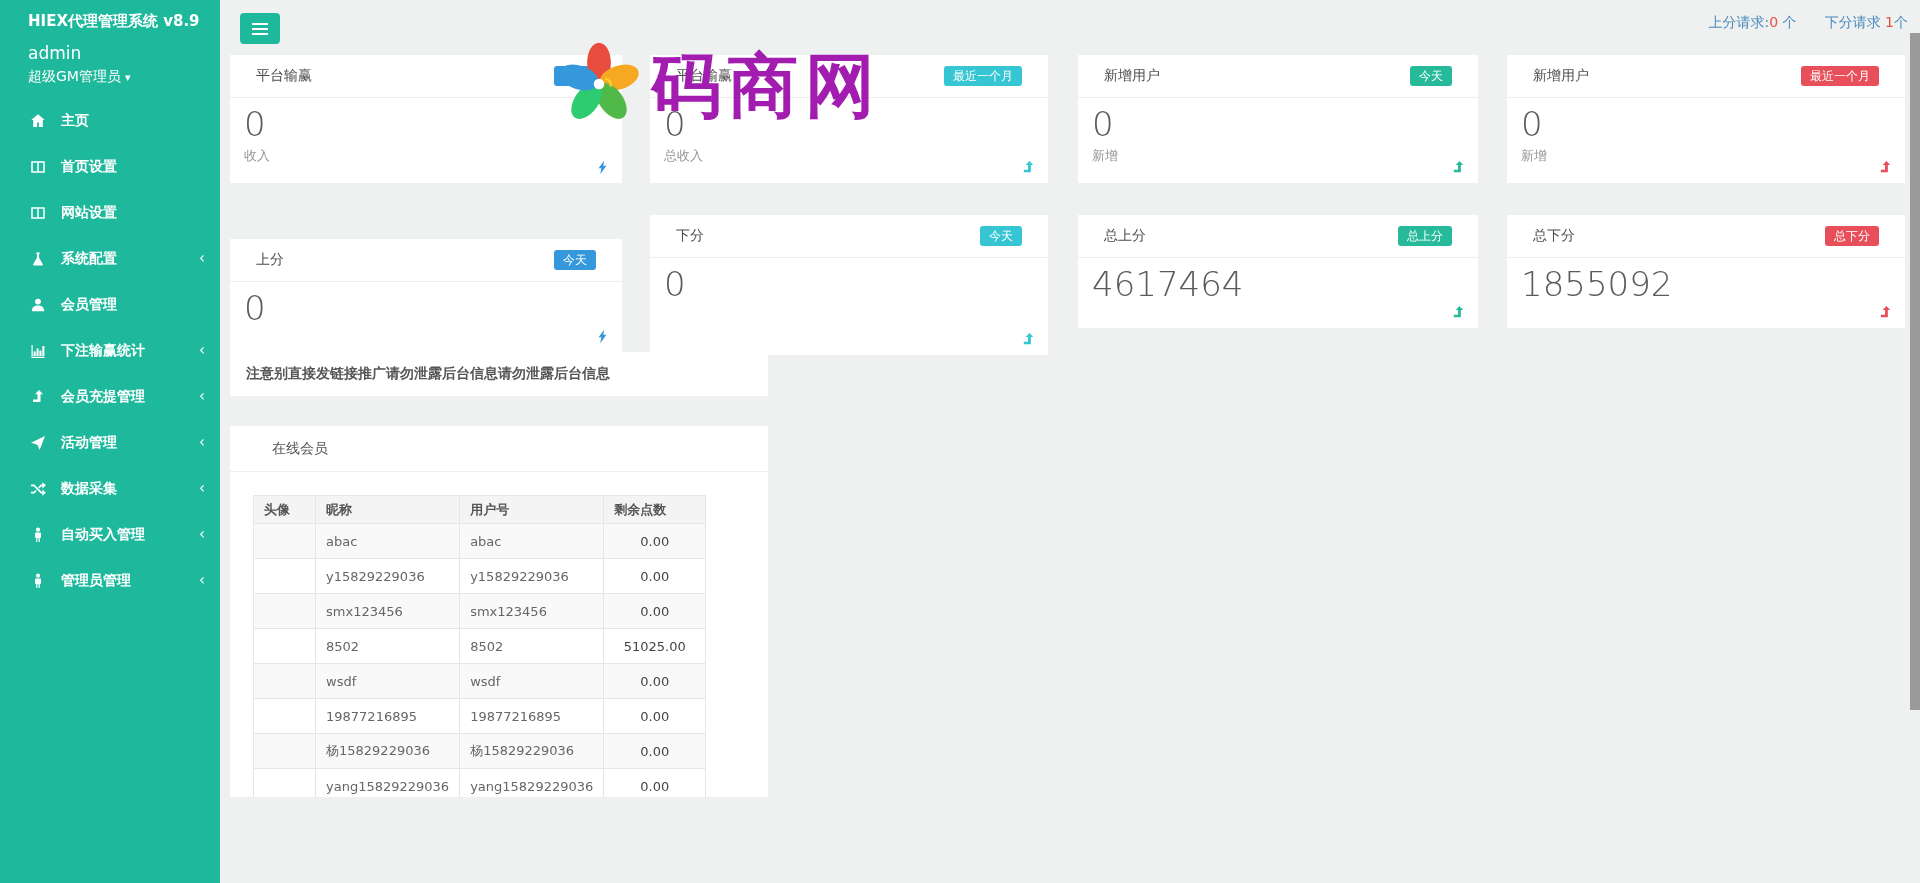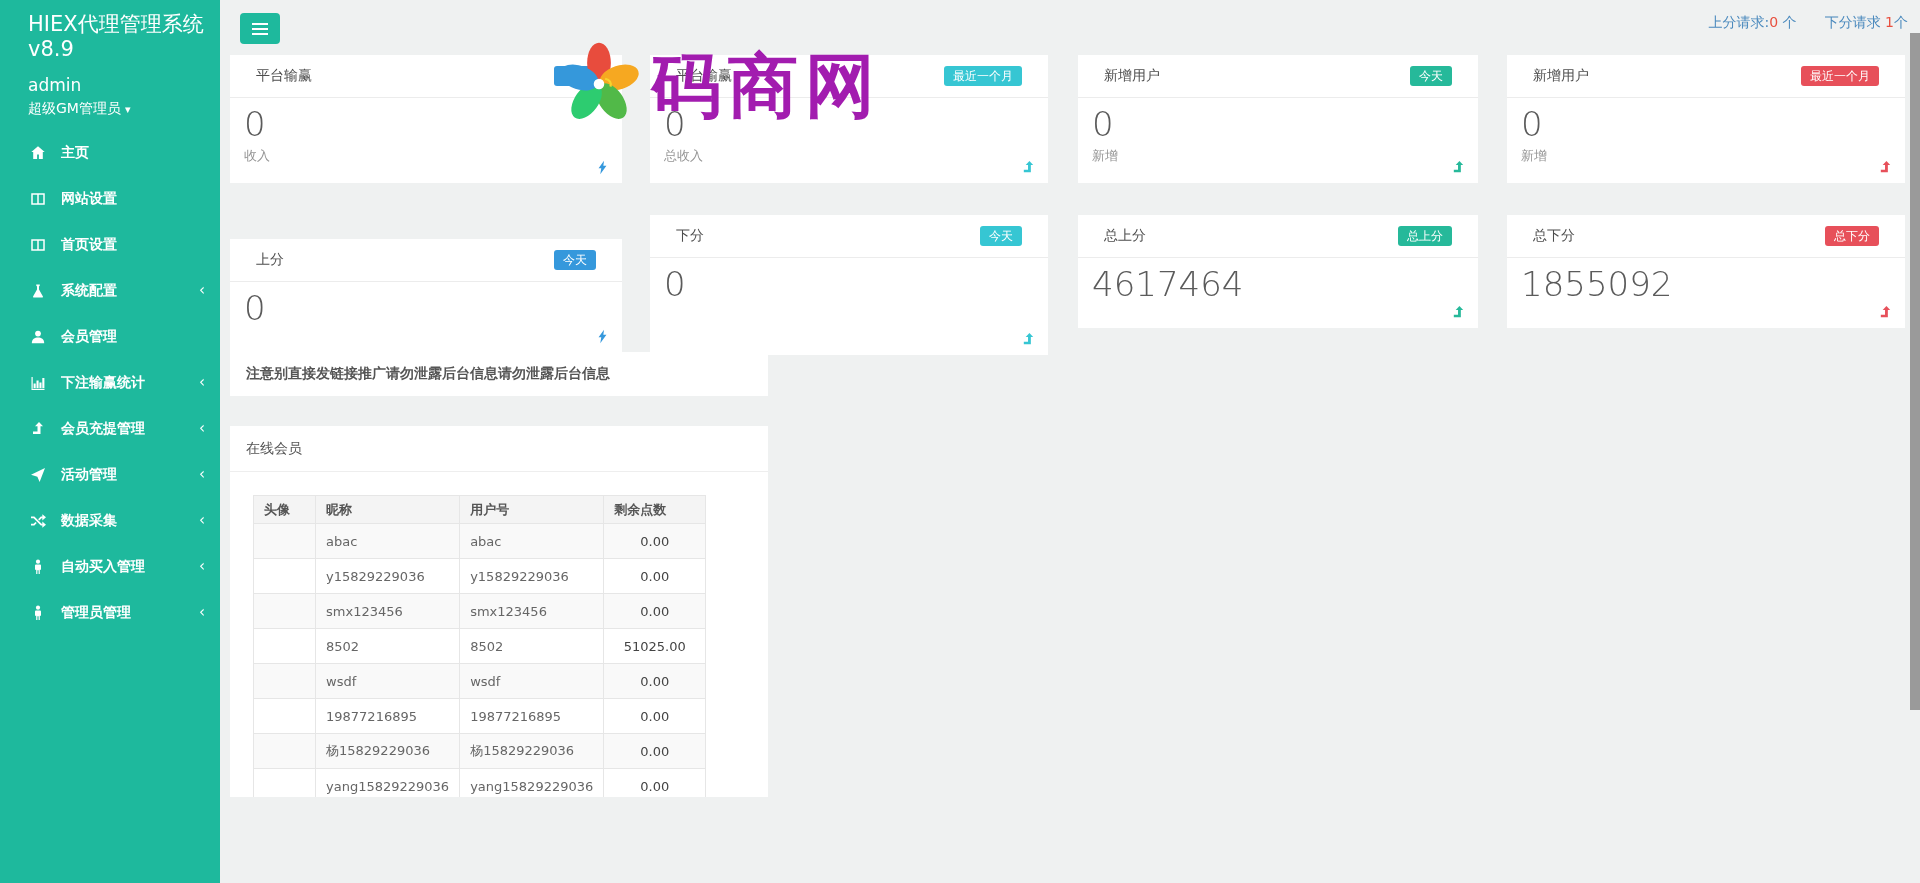--- a/index.html
+++ b/index.html
@@ -2,21 +2,21 @@
 <html><head>
 <meta charset="utf-8">
 <style>
   * { margin:0; padding:0; box-sizing:border-box; }
   html,body { width:1920px; height:883px; overflow:hidden; }
   body { font-family:"DejaVu Sans","Liberation Sans",sans-serif; background:#eff1f1; position:relative; }
 
   
   .sidebar { position:absolute; left:0; top:0; bottom:0; width:220px; background:#1eb99d; color:#fff; z-index:10; }
   .brand { padding:12px 10px 0 28px; }
-  .brand-title { font-size:21px; font-weight:normal; line-height:1.2; }
+  .brand-title { font-size:15px; font-weight:bold; line-height:1.2; }
   .brand-user { font-size:17px; margin-top:13px; }
   .brand-role { font-size:14px; margin-top:5px; cursor:pointer; }
   .brand-role .caret { font-size:11px; margin-left:4px; }
   .menu { list-style:none; margin-top:12px; }
   .menu li { position:relative; height:46px; display:flex; align-items:center; padding-left:28px; font-size:14px; font-weight:bold; cursor:pointer; }
   .mi { width:20px; height:16px; margin-right:13px; display:inline-flex; align-items:center; justify-content:center; color:#fff; flex:none; }
   .mi svg { display:block; }
   .chev { position:absolute; right:15px; top:50%; transform:translateY(-54%); font-size:15px; font-weight:normal; }
 
   
@@ -34,21 +34,21 @@
   .badge { font-size:12px; color:#fff; padding:3px 9px; border-radius:3px; line-height:1.2; }
   .card-body { padding:9px 14px 0 14px; }
   .card-value { font-size:34px; color:#5b5b5b; line-height:1.05; font-weight:300; }
   .card-label { font-size:13px; color:#959595; margin-top:4px; }
   .card-ico { position:absolute; right:12px; bottom:8px; width:15px; height:15px; }
   .card-ico svg { display:block; }
 
   
   .notice { position:absolute; left:10px; top:352px; width:538px; height:44px; background:#fff; display:flex; align-items:center; padding:0 16px; font-size:14px; font-weight:bold; color:#555; }
   .panel { position:absolute; left:10px; top:426px; width:538px; height:371px; background:#fff; overflow:hidden; }
-  .panel-head { height:46px; display:flex; align-items:center; padding:0 16px; font-size:14px; color:#555; border-bottom:1px solid #eee; }
+  .panel-head { height:46px; display:flex; align-items:center; padding:0 42px; font-size:14px; color:#555; border-bottom:1px solid #eee; }
   table.members { border-collapse:collapse; margin:23px 0 0 23px; font-size:13px; color:#666; }
   table.members th, table.members td { border:1px solid #e6e6e6; padding:0 10px; }
   table.members th { background:#f4f4f4; color:#555; font-weight:bold; text-align:left; height:28px; }
   table.members td { height:35px; }
   table.members tbody tr:nth-child(odd) { background:#f9f9f9; }
   .col-avatar { width:62px; } .col-nick { width:123px; } .col-acct { width:122px; } .col-pts { width:102px; }
   th.col-pts, td.pts { text-align:center; }
   td.pts { font-weight:normal; color:#444; }
 
   
@@ -79,32 +79,32 @@
       </li>
       <li>
         <span class="mi">
           <svg width="16" height="16" viewBox="0 0 16 16" fill="currentColor" style="color:currentColor">
             <g fill="none" stroke="currentColor" stroke-width="1.5">
               <rect x="2" y="3" width="12" height="10"></rect>
               <path d="M8 3v10"></path>
             </g>
           </svg>
         </span>
-        <span>网站设置</span>
+        <span>首页设置</span>
       </li>
       <li>
         <span class="mi">
           <svg width="16" height="16" viewBox="0 0 16 16" fill="currentColor" style="color:currentColor">
             <g fill="none" stroke="currentColor" stroke-width="1.5">
               <rect x="2" y="3" width="12" height="10"></rect>
               <path d="M8 3v10"></path>
             </g>
           </svg>
         </span>
-        <span>首页设置</span>
+        <span>网站设置</span>
       </li>
       <li>
         <span class="mi">
           <svg width="16" height="16" viewBox="0 0 16 16" fill="currentColor" style="color:currentColor">
             <path d="M6.2 1.5h3.6v1l-.8.9v3.2l3.8 6.6c.4.7 0 1.3-.8 1.3H4c-.8 0-1.2-.6-.8-1.3L7 6.6V3.4l-.8-.9z"></path>
           </svg>
         </span>
         <span>系统配置</span>
         <span class="chev">‹</span>
       </li>

